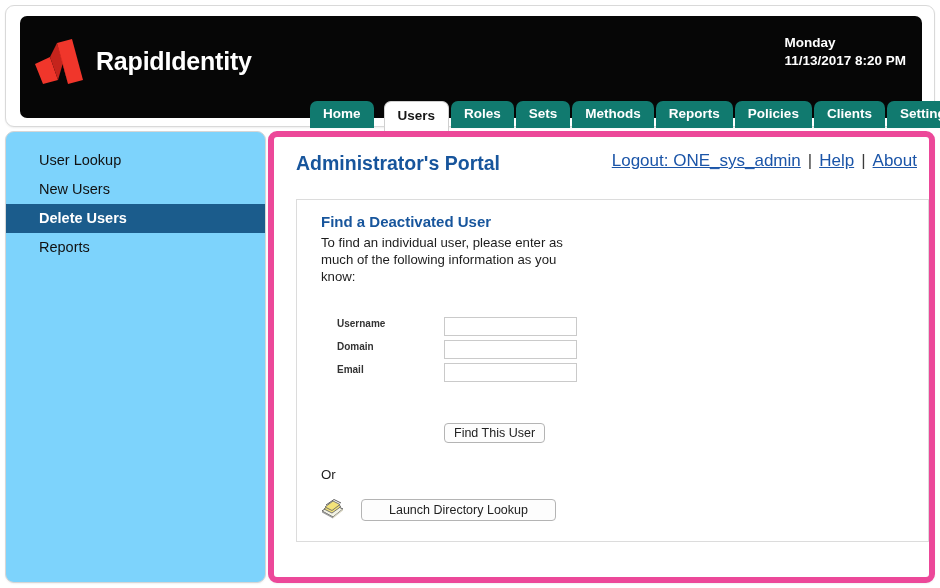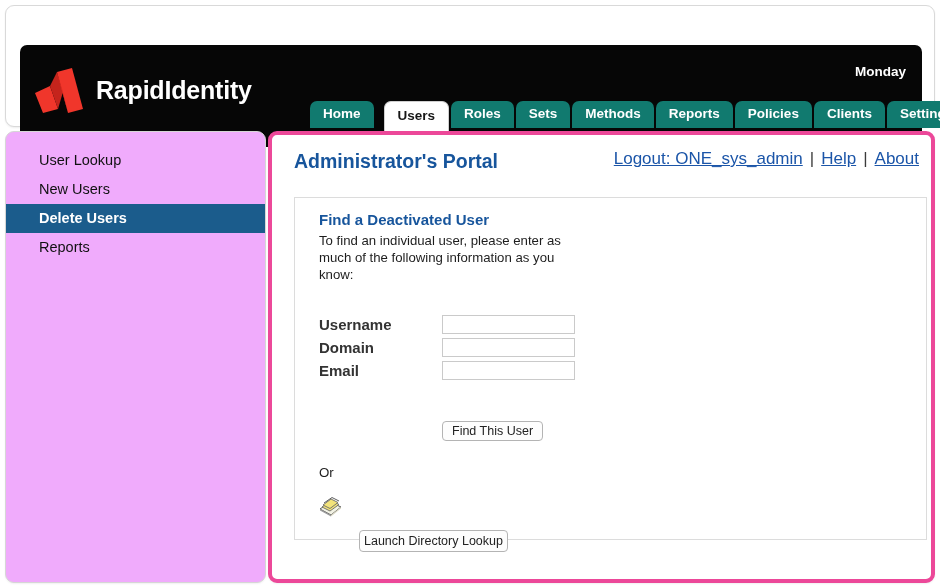--- a/index.html
+++ b/index.html
@@ -26,21 +26,20 @@
     border: 1px solid #d9d9d9;
     border-radius: 9px;
     box-shadow: 0 1px 2px rgba(0,0,0,0.07);
   }
   .header-bar {
     position: absolute;
     left: 14px; top: 10px;
     width: 902px; height: 102px;
     background: #060606;
     border-radius: 7px;
-    margin-top: 29px;
   }
 
   
   .logo-block {
     position: absolute;
     left: 12px; top: 20px;
     width: 60px; height: 50px;
   }
   .logo-mark { display:block; }
 
@@ -103,21 +102,21 @@
     border-bottom: none;
     z-index: 60;
     margin-left: 8px;
   }
 
   
   .sidebar-panel {
     position: absolute;
     left: 5px; top: 131px;
     width: 261px; height: 452px;
-    background: #f0abfc;
+    background: #7dd3fc;
     border: 1px solid #d6d6d6;
     border-radius: 9px;
     box-shadow: 0 1px 2px rgba(0,0,0,0.06);
   }
   .sidebar-list {
     position: absolute;
     left: 0; top: 14px;
     width: 100%;
   }
   .side-item {
@@ -133,21 +132,21 @@
     background: #1b5c8c;
     color: #ffffff;
     font-weight: bold;
   }
 
   .content-panel {
     position: absolute;
     left: 268px; top: 131px;
     width: 667px; height: 452px;
     background: #ffffff;
-    border: 4px solid #ec4899;
+    border: 6px solid #ec4899;
     border-radius: 9px;
     box-shadow: 0 1px 2px rgba(0,0,0,0.06);
   }
 
   .page-title {
     position: absolute;
     left: 22px; top: 15px;
     font-size: 19.5px;
     font-weight: bold;
     color: #17559c;
@@ -199,23 +198,23 @@
     line-height: 17px;
   }
 
   .field-row {
     position: absolute;
     left: 24px;
     height: 22px;
   }
   .field-label {
     position: absolute;
-    left: 0; top: 1px;
+    left: 16px; top: 1px;
     width: 100px;
-    font-size: 15px;
+    font-size: 10px;
     font-weight: bold;
     color: #333333;
     white-space: nowrap;
   }
   .field-input {
     position: absolute;
     left: 123px; top: 0;
     width: 133px; height: 19px;
     border: 1px solid #cacaca;
     background: #ffffff;
@@ -247,21 +246,21 @@
     left: 24px; top: 267px;
     font-size: 13.3px;
     color: #1d1d1d;
   }
 
   .lookup-icon {
     position: absolute;
     left: 22px; top: 296px;
     width: 26px; height: 24px;
   }
-  #launch-lookup-btn { left: 64px; top: 299px; padding: 3px 4px; height: 22px; margin-top: 33px; }
+  #launch-lookup-btn { left: 64px; top: 299px; padding: 3px 27px; height: 22px; }
 
   
   .ico-body { fill: #f2f2e4; stroke: #5b5b5b; stroke-width: 1; }
   .ico-page { fill: #f3e37a; stroke: #6a6a6a; stroke-width: 0.9; }
   .ico-dark { fill: #9a9a9a; }
 </style>
 </head>
 <body>
 
 <div id="page">
@@ -275,20 +274,21 @@
           <polygon points="18,21 26,44 31,27 25,7" fill="#c5241c"></polygon>
           <polygon points="25,7 40,3 51,44 36,48" fill="#f0362b"></polygon>
           <polygon points="25,7 31,27 36,48 36,48" fill="#e02a20"></polygon>
         </svg>
       </div>
 
       <div class="brand-name">RapidIdentity</div>
 
       <div class="header-meta">
         <div>Monday</div>
+        <div>11/13/2017 8:20 PM</div>
       </div>
     </div>
   </div>
 
   <div class="tabs">
     <div class="tab">Home</div>
     <div class="tab active">Users</div>
     <div class="tab">Roles</div>
     <div class="tab">Sets</div>
     <div class="tab">Methods</div>

